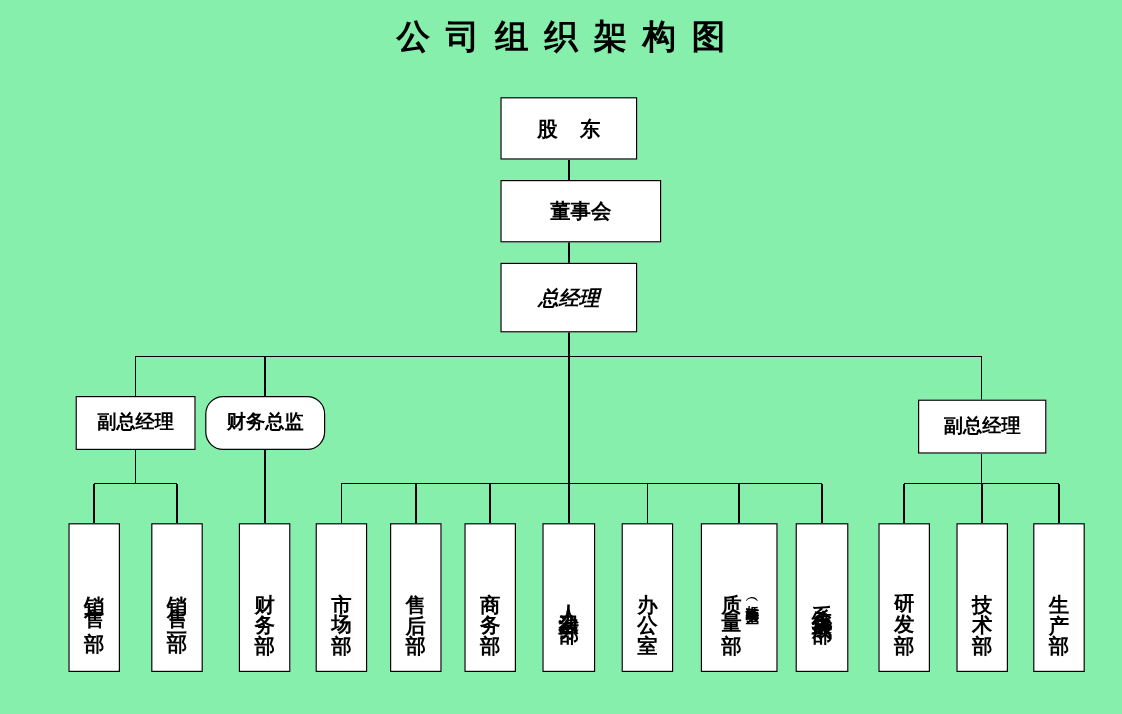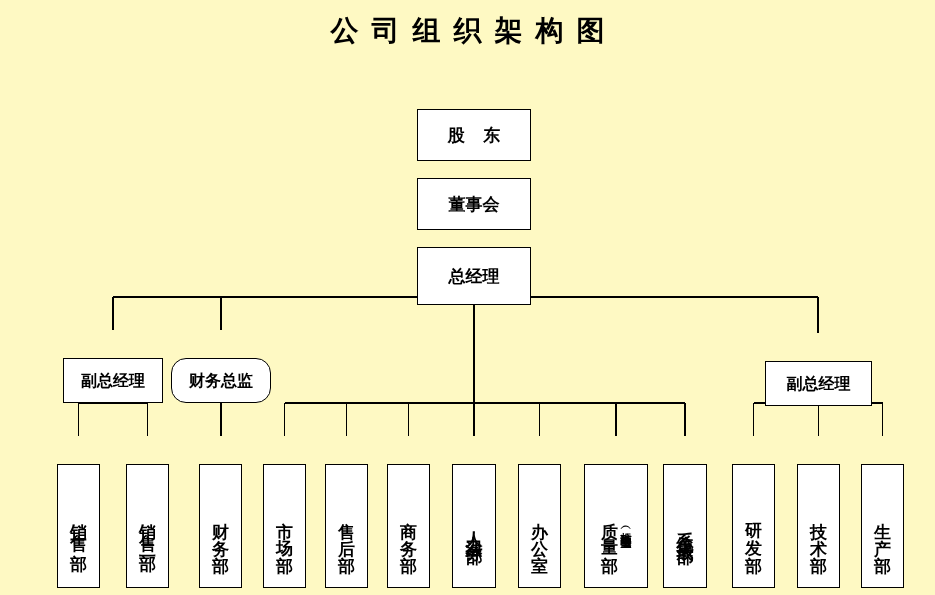--- a/index.html
+++ b/index.html
@@ -1,39 +1,39 @@
 <!DOCTYPE html>
 <html><head>
 <meta charset="utf-8">
 <style>
   html, body { margin: 0; padding: 0; background: #ffffff; }
   body { font-family: "Liberation Sans", "DejaVu Sans", sans-serif; color: #000; }
 
-  .canvas { position: relative; width: 935px; height: 595px; background: #fef9c3; overflow: hidden; }
+  .canvas { position: relative; width: 935px; height: 595px; background: #86efac; overflow: hidden; }
 
   .title {
     position: absolute; top: 12px; left: 0; width: 100%;
     text-align: center; font-size: 28px; font-weight: bold;
     letter-spacing: 13px; text-indent: 13px;
   }
 
   .connectors { position: absolute; left: 0; top: 0; }
   .connectors line { stroke: #000; stroke-width: 1.2; }
 
   .box {
     position: absolute; box-sizing: border-box;
     border: 1.6px solid #000; background: #fff;
     display: flex; align-items: center; justify-content: center;
-    font-weight: bold; font-size: 17px; line-height: 1; margin-top: 28px;
+    font-weight: bold; font-size: 17px; line-height: 1;
   }
 
   
   #b-shareholder { left: 417px; top: 81px;  width: 114px; height: 52px; }
-  #b-board       { left: 417px; top: 150px; width: 114px; height: 52px; }
-  #b-gm          { left: 417px; top: 219px; width: 114px; height: 58px; }
+  #b-board       { left: 417px; top: 150px; width: 134px; height: 52px; }
+  #b-gm          { left: 417px; top: 219px; width: 114px; height: 58px; font-style: italic; }
 
   .gap2 { letter-spacing: 1.1em; text-indent: 1.1em; }
 
   
   #b-deputy-left      { left: 63px;  top: 330px; width: 100px; height: 45px; font-size: 16px; }
   #b-finance-director { left: 171px; top: 330px; width: 100px; height: 45px; font-size: 16px; border-radius: 15px; }
   #b-deputy-right     { left: 765px; top: 333px; width: 107px; height: 45px; font-size: 16px; }
 
   
   .dept { top: 436px; width: 43px; height: 124px; }

